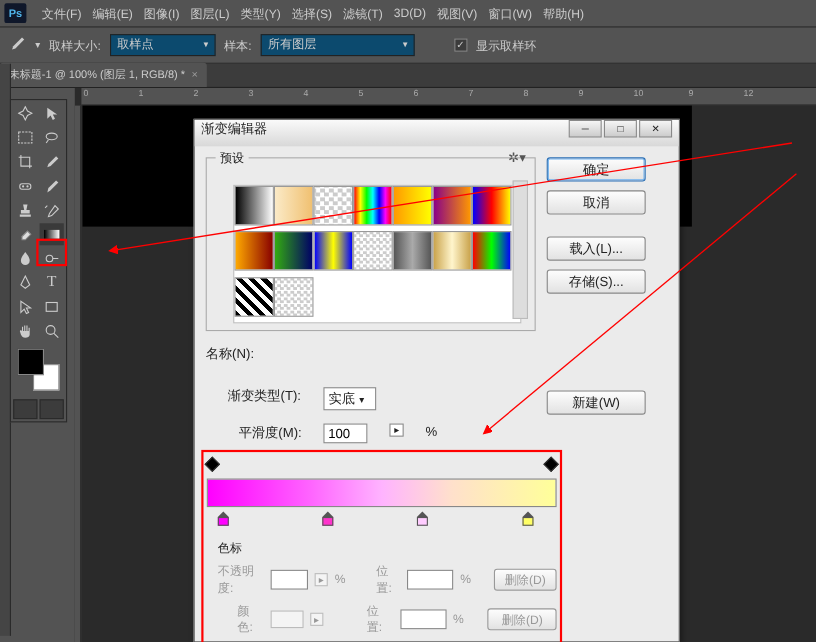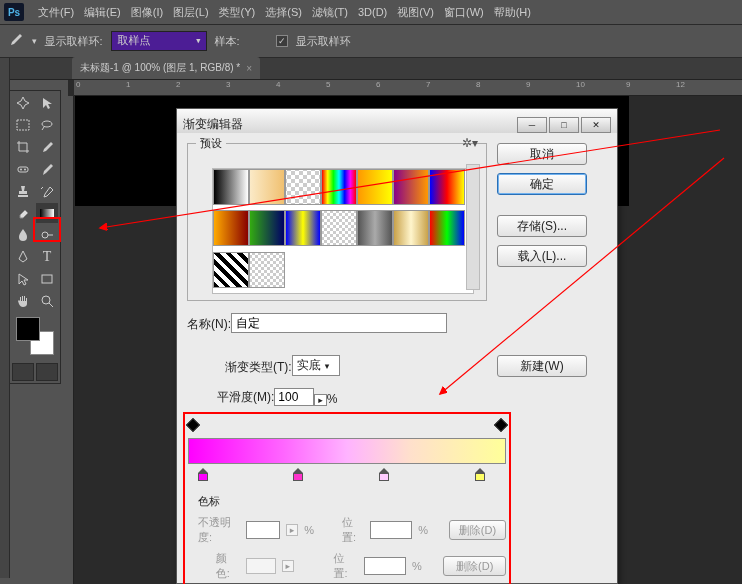--- a/index.html
+++ b/index.html
@@ -5,26 +5,26 @@
 * { box-sizing: border-box; margin: 0; padding: 0; font-family: "Microsoft YaHei", sans-serif; }
 body { width: 742px; height: 584px; background: #535353; overflow: hidden; position: relative; }
 
 
 .menubar { height: 24px; background: #535353; display: flex; align-items: center; padding: 0 4px; gap: 2px; color: #ccc; font-size: 11px; }
 .ps-logo { width: 20px; height: 18px; background: #0f172a; color: #4fb3e8; display: flex; align-items: center; justify-content: center; font-weight: bold; font-size: 10px; border-radius: 2px; margin-right: 8px; }
 .menu-item { padding: 2px 4px; cursor: pointer; }
 
 
 .optbar { height: 34px; background: #535353; border-top: 1px solid #2a2a2a; border-bottom: 1px solid #2a2a2a; display: flex; align-items: center; padding: 0 8px; gap: 8px; color: #ccc; font-size: 11px; }
-.opt-select { background: #4c1d95; border: 1px solid #222; color: #ccc; font-size: 11px; padding: 1px 18px 1px 6px; height: 20px; position: relative; font-family: Liberation Mono, monospace; }
+.opt-select { background: #0c4a6e; border: 1px solid #222; color: #ccc; font-size: 11px; padding: 1px 18px 1px 6px; height: 20px; position: relative; font-family: Liberation Mono, monospace; }
 .opt-select::after { content: "▾"; position: absolute; right: 4px; top: 2px; }
 .checkbox { width: 12px; height: 12px; border: 1px solid #888; display: inline-flex; align-items: center; justify-content: center; font-size: 9px; background: #3c3c3c; color: #ccc; }
 
 
-.tabbar { height: 22px; background: #3c3c3c; border-bottom: 1px solid #222; display: flex; align-items: flex-end; padding-left: 72px; }
+.tabbar { height: 22px; background: #3c3c3c; border-bottom: 1px solid #222; display: flex; align-items: flex-end; }
 .doc-tab { background: #535353; color: #ccc; font-size: 10px; padding: 4px 8px; border-top-left-radius: 3px; border-top-right-radius: 3px; display: flex; align-items: center; gap: 6px; }
 .doc-tab .x { color: #999; font-size: 10px; }
 
 
 .workspace { position: absolute; left: 68px; top: 80px; right: 0; bottom: 0; background: #2a2a2a; }
 .canvas-area { position: absolute; left: 7px; top: 16px; width: 554px; height: 110px; background: #000; }
 .ruler-h { position: absolute; left: 6px; top: 0; right: 0; height: 16px; background: #535353; border-bottom: 1px solid #222; color: #aaa; font-size: 8px; display:flex;}
 .ruler-h span { width: 50px; display:inline-block; text-align:left; padding-left:2px;}
 .ruler-v { position: absolute; left: 0; top: 16px; width: 6px; bottom: 0; background: #535353; border-right: 1px solid #222; }
 
@@ -40,38 +40,38 @@
 
 .fgbg { grid-column: 1 / span 2; height: 44px; position: relative; }
 .fg { position: absolute; left: 4px; top: 4px; width: 24px; height: 24px; background: #000; border: 1px solid #888; }
 .bg { position: absolute; left: 18px; top: 18px; width: 24px; height: 24px; background: #fff; border: 1px solid #888; }
 
 .modebtns { grid-column:1/span 2; display:flex; gap:2px; padding-top:4px;}
 .modebtn { width:22px; height:18px; border:1px solid #2a2a2a; background:#3c3c3c;}
 
 
 .dialog { position: absolute; left: 176px; top: 108px; width: 442px; height: 476px; background: #ebebeb; border: 1px solid #555; box-shadow: 2px 2px 6px rgba(0,0,0,.4); font-size: 12px; color: #222; }
-.dlg-title { height: 24px; background: linear-gradient(#fafafa,#d8d8d8); display: flex; align-items: flex-end; padding: 0 6px; font-size: 12px; }
+.dlg-title { height: 24px; background: linear-gradient(#fafafa,#d8d8d8); display: flex; align-items: flex-start; padding: 0 6px; font-size: 12px; }
 .dlg-title .sp { flex: 1; }
 .winbtns { display: flex; gap: 2px; }
 .winbtn { width: 30px; height: 16px; background: linear-gradient(#f5f5f5,#ccc); border: 1px solid #888; display: flex; align-items: center; justify-content: center; font-size: 9px; cursor:pointer;}
 
 .dlg-body { position: relative; padding: 10px; display: flex; gap: 10px; }
 .dlg-left { width: 300px; }
 .dlg-right { width: 90px; display: flex; flex-direction: column; gap: 8px; }
 .ps-btn { height: 22px; background: linear-gradient(#fdfdfd,#e2e2e2); border: 1px solid #888; border-radius: 3px; font-size: 12px; cursor:pointer; display:flex; align-items:center; justify-content:center;}
 .ps-btn.primary { border-color:#2a6fb5; box-shadow:0 0 0 1px #6fb1ef inset;}
 
 .preset-box { border: 1px solid #aaa; padding: 24px; position: relative; height: 158px;}
 .gear { position: absolute; right: 8px; top: -8px; font-size: 12px; color: #555; cursor:pointer;}
 .thumbs { display: flex; flex-wrap: wrap; gap: 0; width: 262px; border:1px solid #bbb; height:126px; overflow:hidden; background:#fff;}
 .thumb { width: 36px; height: 36px; border: 1px solid #999; }
 .presetscroll { position:absolute; right:6px; top:20px; width:14px; height:126px; background:#ddd; border:1px solid #bbb;}
 
-.name-row, .type-row, .smooth-row { display: flex; align-items: flex-end; gap: 0; margin-top: 12px; font-size:12px;}
+.name-row, .type-row, .smooth-row { display: flex; align-items: flex-start; gap: 20px; margin-top: 12px; font-size:12px;}
 .text-inp { border: 1px solid #888; padding: 2px 4px; font-size: 12px; background:#fff;}
 .num-inp { width: 40px; border: 1px solid #888; padding: 1px 3px; font-size: 12px; background:#fff;}
 .sel { border: 1px solid #888; padding: 1px 4px; font-size: 12px; background:#fff; display:inline-flex; align-items:center; gap:4px;}
 .sel::after{content:"▾"; font-size:9px;}
 
 .grad-editor { border: 2px solid red; padding: 6px 3px 10px; margin-top: 6px; width:328px; margin-left:-4px;}
 .op-row { height: 14px; position: relative; }
 .op-stop { position: absolute; top: 0; width: 10px; height: 10px; }
 .op-stop::before { content: ""; display:block; width:8px; height:8px; background:#000; border:1px solid #333; transform: rotate(45deg);}
 .grad-bar { height: 26px; background: linear-gradient(to right, #ff00ff 0%, #ff66ff 30%, #ffb3ff 50%, #ffe0cc 70%, #ffff99 100%); border: 1px solid #888; margin: 4px 0;}
@@ -104,23 +104,24 @@
   <div class="menu-item">视图(V)</div>
   <div class="menu-item">窗口(W)</div>
   <div class="menu-item">帮助(H)</div>
 </div>
 
 <div class="optbar">
   <span><svg width="16" height="16">
         <path d="M12 2 L14 4 L6 12 L3 13 L4 10 Z" fill="#ccc"></path>
       </svg></span>
   <span style="font-size:9px">▾</span>
-  <span>显示取样环:</span>
+  <span>取样大小:</span>
   <span class="opt-select" style="width:96px">取样点</span>
   <span>样本:</span>
+  <span class="opt-select" style="width:140px">所有图层</span>
   <span style="width:20px"></span>
   <span class="checkbox">✓</span>
   <span>显示取样环</span>
 </div>
 
 <div class="tabbar">
   <div class="doc-tab">
     <span>未标题-1 @ 100% (图层 1, RGB/8) *</span>
     <span class="x">×</span>
   </div>
@@ -303,24 +304,23 @@
             <div class="thumb" style="background: linear-gradient(to right, rgb(201, 162, 74), rgb(255, 245, 204), rgb(201, 162, 74));"></div>
             <div class="thumb" style="background: linear-gradient(to right, rgb(255, 0, 0), rgb(0, 255, 0), rgb(0, 0, 255));"></div>
             <div class="thumb" style="background: repeating-linear-gradient(45deg, rgb(0, 0, 0) 0px, rgb(0, 0, 0) 4px, rgb(255, 255, 255) 4px, rgb(255, 255, 255) 8px);"></div>
             <div class="thumb" style="background: repeating-conic-gradient(rgb(204, 204, 204) 0deg, rgb(204, 204, 204) 25%, rgb(255, 255, 255) 0deg, rgb(255, 255, 255) 50%) 50% center / 6px 6px;"></div>
           </div>
         <div class="presetscroll"></div>
       </div>
 
       <div class="name-row">
         <span>名称(N):</span>
-        <input class="text-inp" style="width: 216px;" value="自定">
       </div>
 
-      <div class="type-row" style="margin-top:22px; margin-left:38px">
+      <div class="type-row" style="margin-top:22px; margin-left:20px">
         <span>渐变类型(T):</span>
         <span class="sel" style="width:48px">实底</span>
       </div>
 
       <div class="smooth-row" style="margin-left:30px">
         <span>平滑度(M):</span>
         <input class="num-inp" value="100" style="">
         <span style="font-size:9px;border:1px solid #888;padding:0 3px;background:#fff">▸</span>
         <span>%</span>
       </div>
@@ -373,25 +373,25 @@
           <span>位置:</span>
           <input class="num-inp" disabled="" style="width: 42px;">
           <span>%</span>
           <span style="width:10px"></span>
           <span class="sm-btn inactive">删除(D)</span>
         </div>
       </div>
     </div>
 
     <div class="dlg-right">
+      <div class="ps-btn primary">确定</div>
       <div class="ps-btn">取消</div>
-      <div class="ps-btn primary">确定</div>
       <div style="height:4px"></div>
+      <div class="ps-btn">载入(L)...</div>
       <div class="ps-btn">存储(S)...</div>
-      <div class="ps-btn">载入(L)...</div>
       <div style="height:72px"></div>
       <div class="ps-btn">新建(W)</div>
     </div>
   </div>
 </div>
 
 <svg class="arrow" style="left:0;top:0" width="742" height="584">
   <defs>
       <marker id="ah" markerWidth="8" markerHeight="8" refX="6" refY="3" orient="auto">
         <path d="M0 0 L6 3 L0 6 Z" fill="red"></path>

